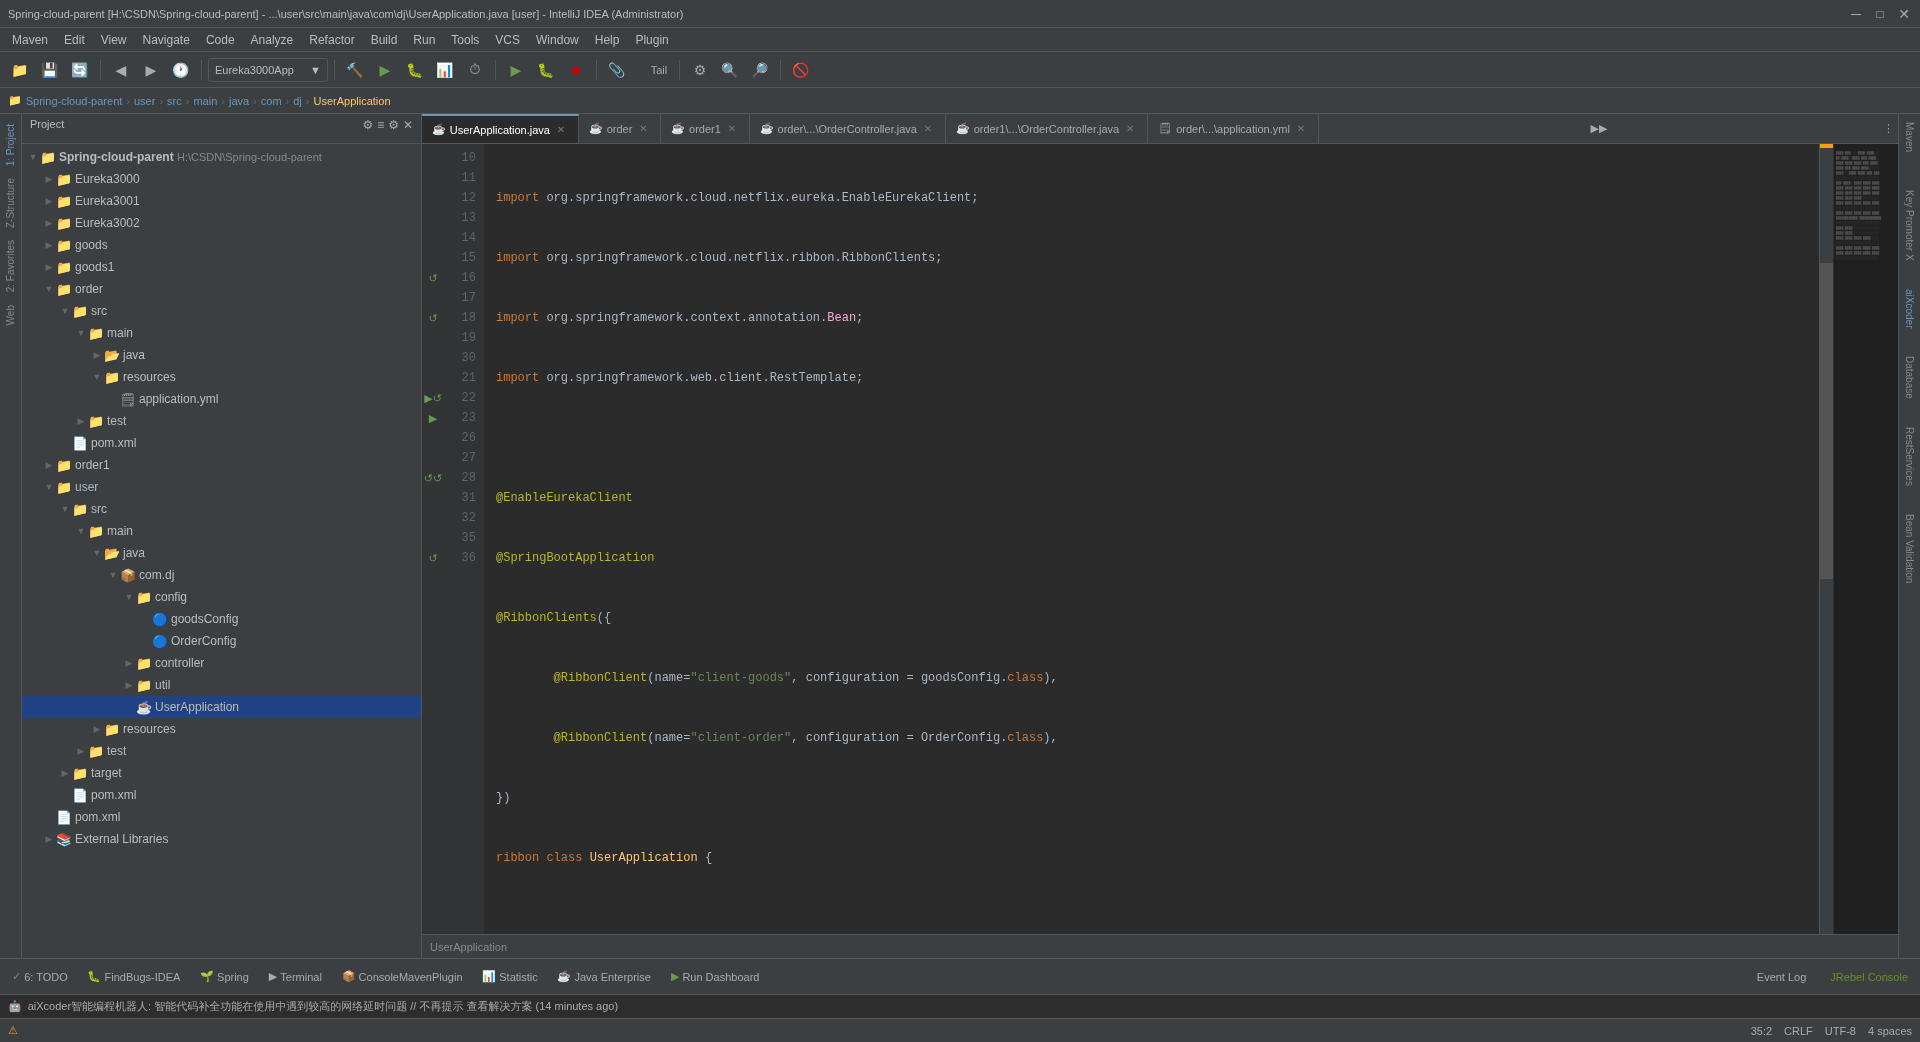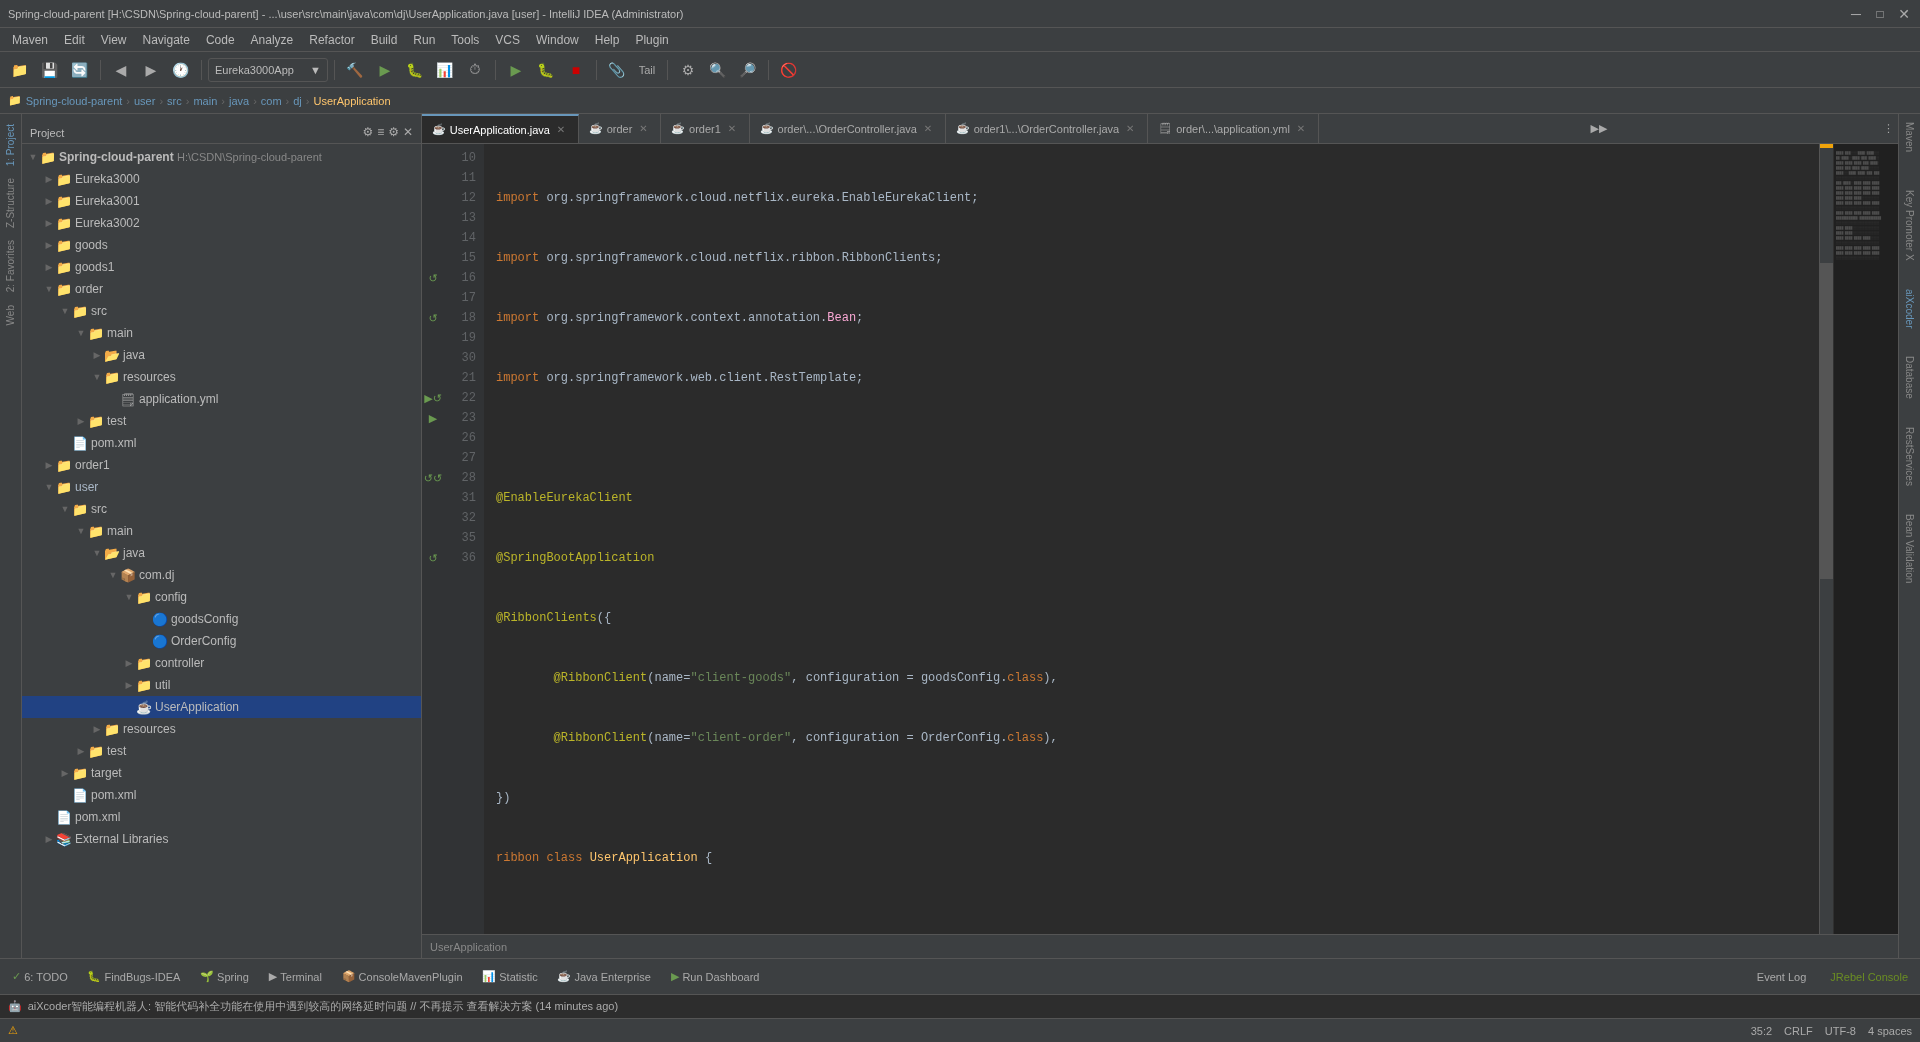--- a/index.html
+++ b/index.html
@@ -22,21 +22,21 @@
     #breadcrumb { background: #3c3f41; height: 26px; display: flex; align-items: center; padding: 0 8px; border-bottom: 1px solid #555; font-size: 11px; color: #aaa; gap: 4px; }
     .bc-item { color: #6897bb; cursor: pointer; }
     .bc-sep { color: #666; }
     .bc-active { color: #ffc66d; }
     
     
     #main { display: flex; height: calc(1042px - 28px - 24px - 36px - 26px - 36px - 24px); }
     
     
     #sidebar { width: 400px; background: #3c3f41; border-right: 1px solid #555; display: flex; flex-direction: column; overflow: hidden; }
-    #sidebar-header { display: flex; align-items: flex-end; justify-content: space-between; padding: 4px 8px; border-bottom: 1px solid #555; background: #3c3f41; height: 30px; }
+    #sidebar-header { display: flex; align-items: flex-start; justify-content: space-between; padding: 4px 8px; border-bottom: 1px solid #555; background: #3c3f41; height: 30px; }
     #tree { flex: 1; overflow-y: auto; overflow-x: hidden; background: #3c3f41; padding: 2px 0; }
     .tree-item { display: flex; align-items: center; padding: 1px 0; cursor: pointer; height: 22px; white-space: nowrap; }
     .tree-item.selected { background: #214283; }
     .tree-item .arrow { width: 14px; display: inline-flex; align-items: center; justify-content: center; color: #666; font-size: 9px; }
     .tree-item .icon { width: 16px; height: 16px; display: inline-flex; align-items: center; justify-content: center; margin-right: 3px; font-size: 13px; }
     .tree-item .label { font-size: 12px; color: #bbbbbb; }
     .tree-item .label.module { color: #bbbbbb; font-weight: bold; }
     .folder-icon { color: #d4a95d; }
     
     
@@ -129,21 +129,21 @@
   <div class="tb-btn" style="color:#6a9a50;">▶</div>
   <div class="tb-btn" style="color:#6897bb;">🐛</div>
   <div class="tb-btn">📊</div>
   <div class="tb-btn">⏱</div>
   <div class="tb-sep"></div>
   <div class="tb-btn" style="color:#6a9a50;">▶</div>
   <div class="tb-btn" style="color:#6897bb;">🐛</div>
   <div class="tb-btn" style="color:#cc0000;">■</div>
   <div class="tb-sep"></div>
   <div class="tb-btn">📎</div>
-  <div class="tb-btn" style="font-size:11px;">Tail</div>
+  <div class="tb-btn" style="font-size:11px;margin-left:12px;">Tail</div>
   <div class="tb-sep"></div>
   <div class="tb-btn">⚙</div>
   <div class="tb-btn">🔍</div>
   <div class="tb-btn">🔎</div>
   <div class="tb-sep"></div>
   <div class="tb-btn" style="color:#cc0000;">🚫</div>
 </div>
 
 <div id="breadcrumb">
   <span>📁</span>

